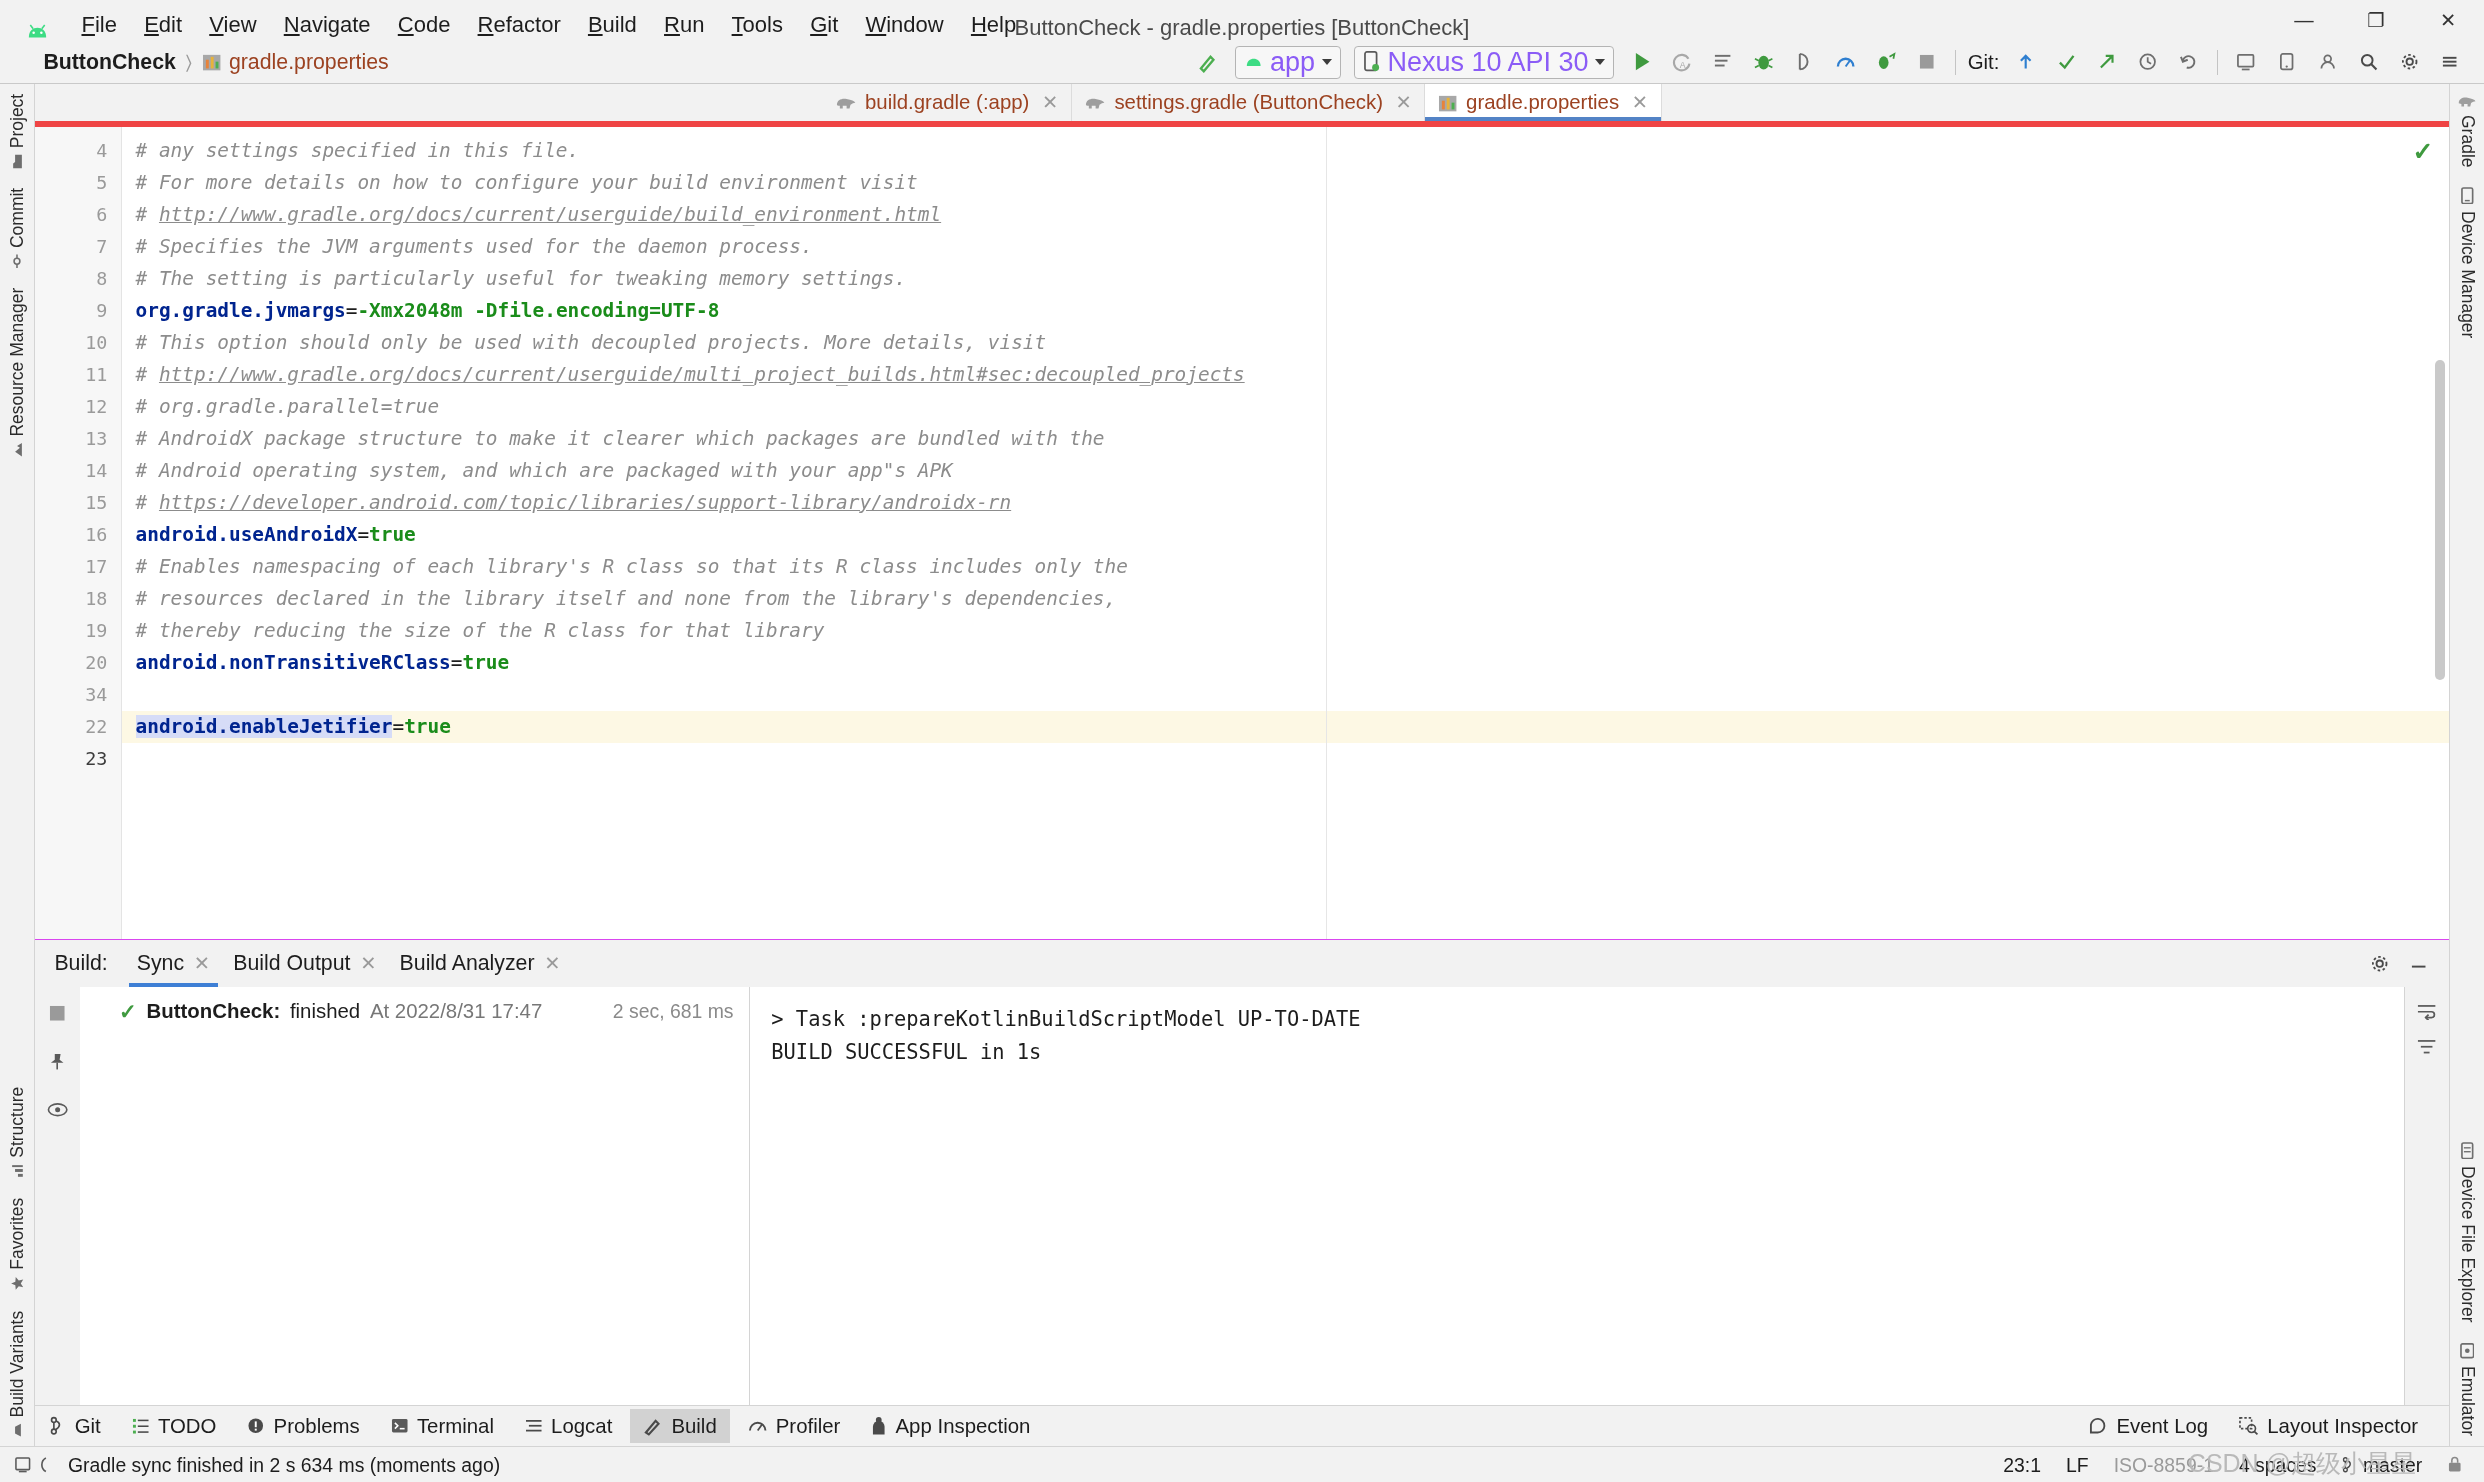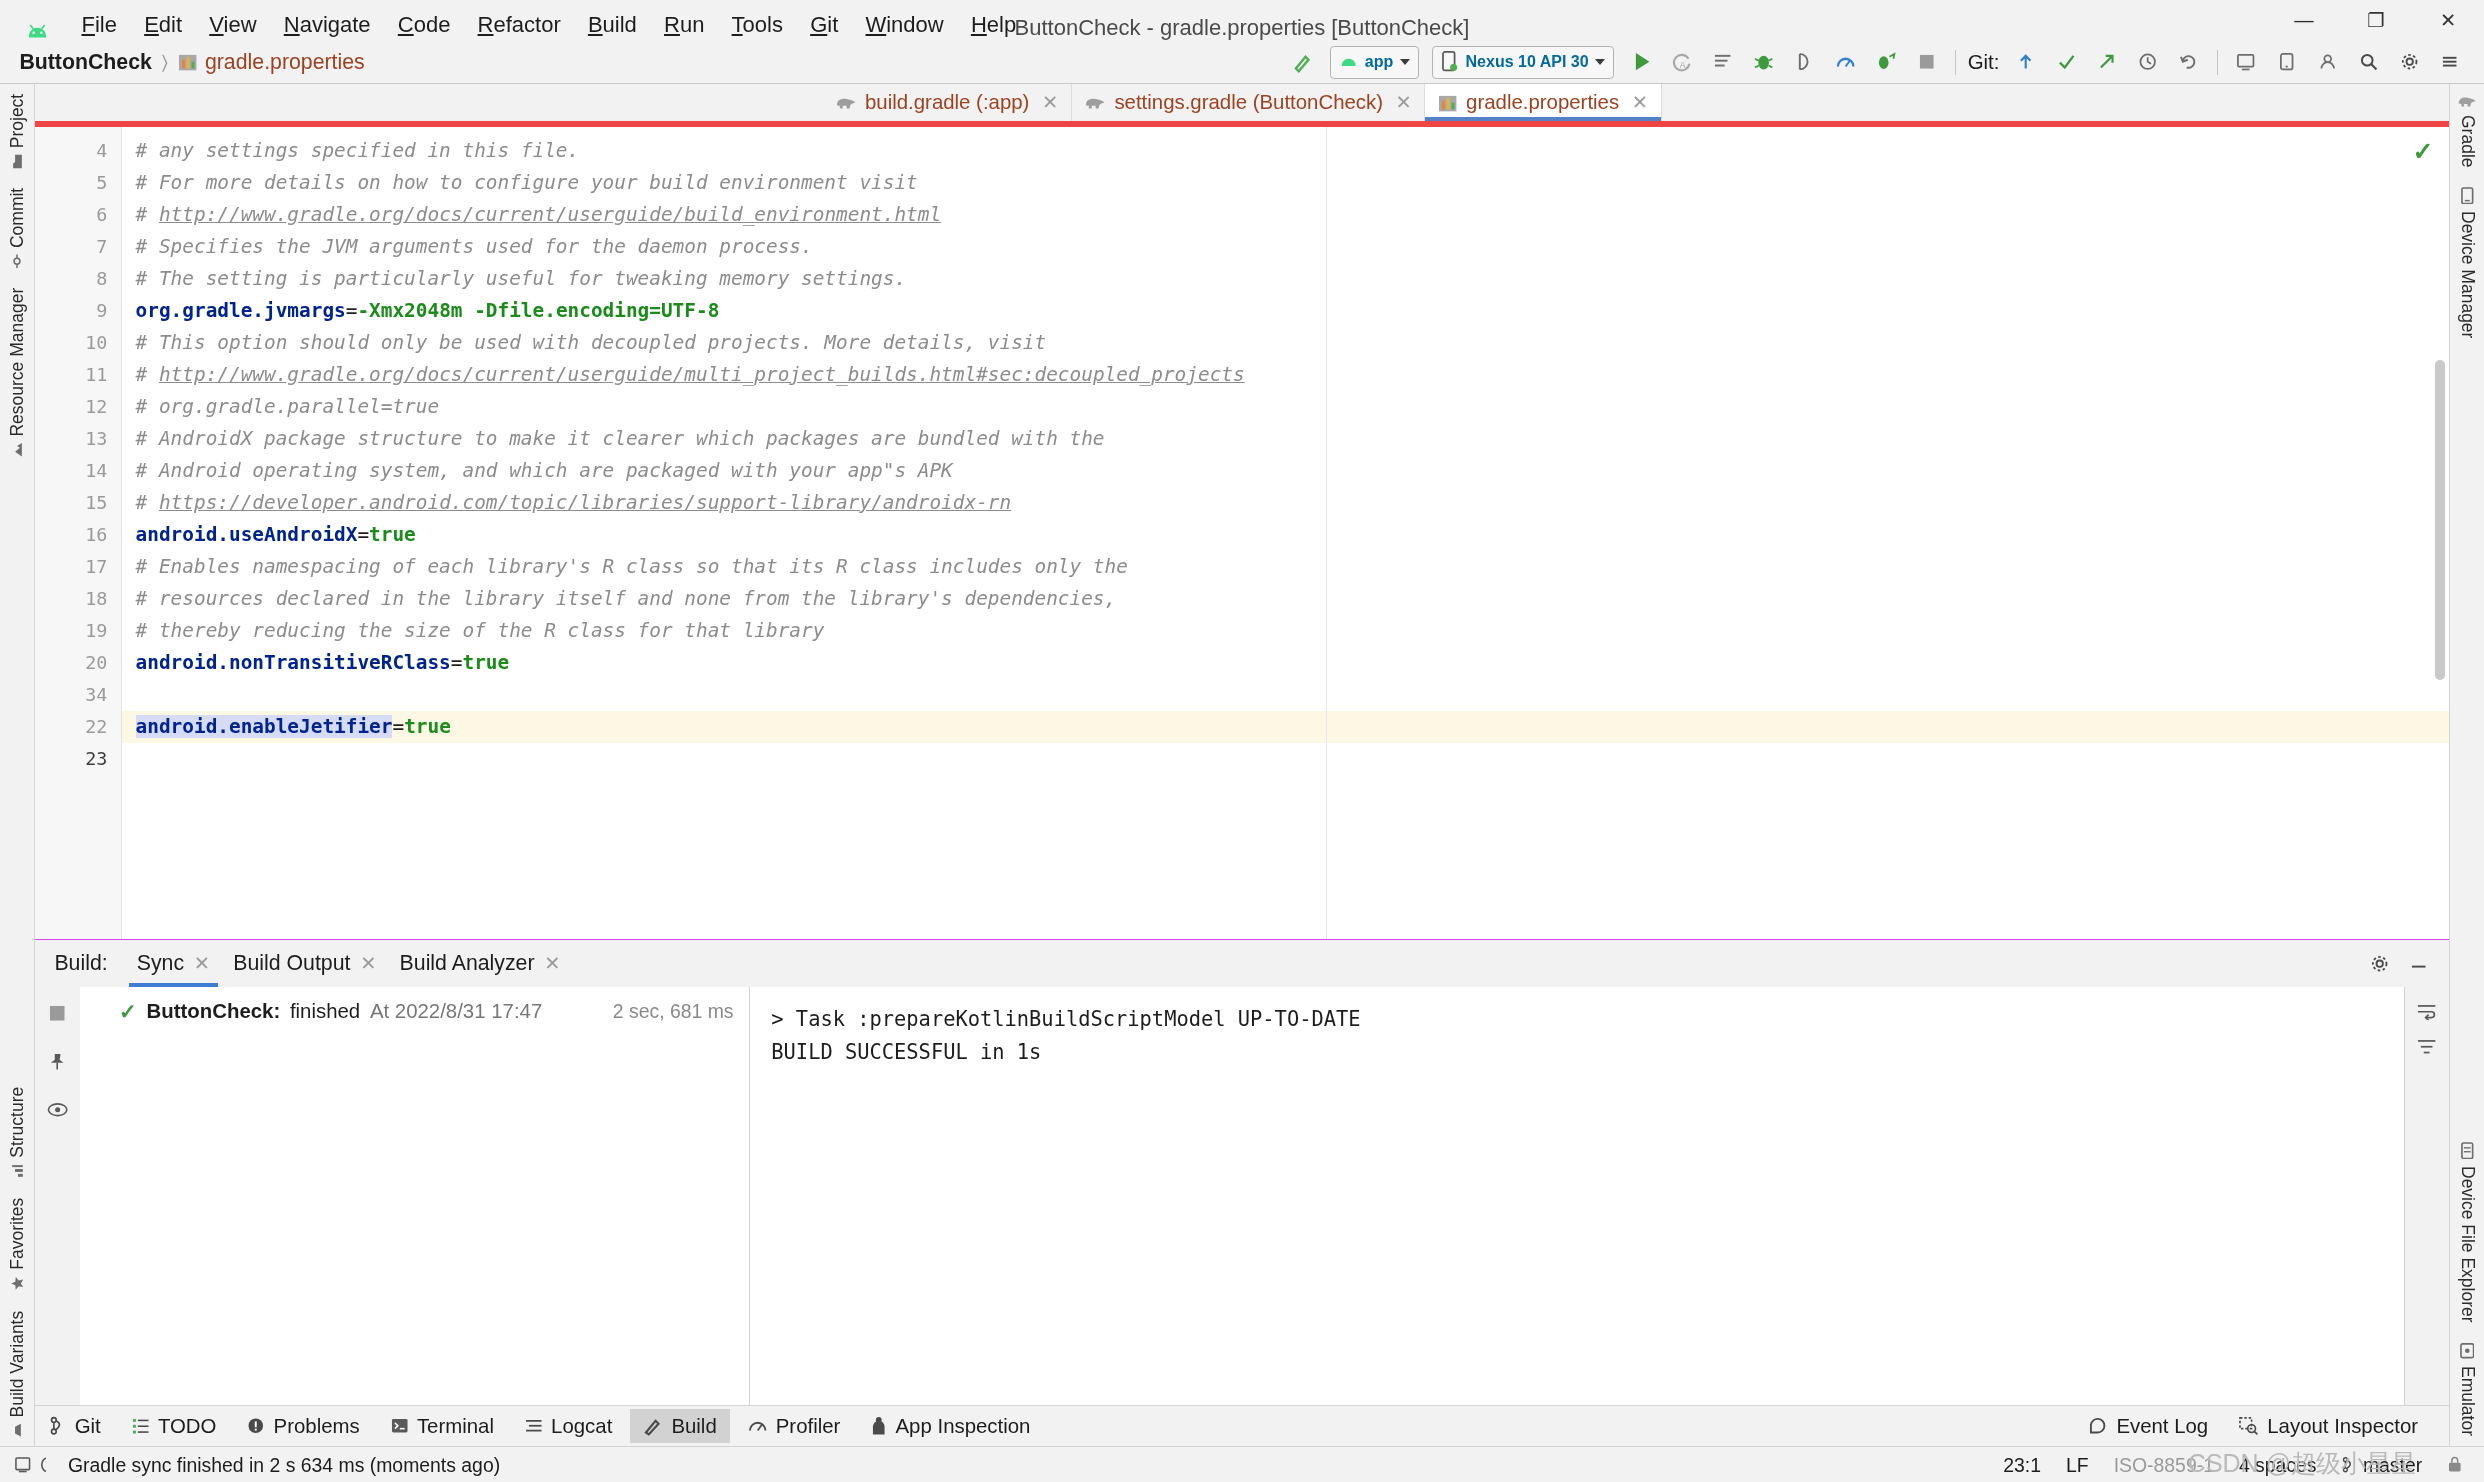--- a/index.html
+++ b/index.html
@@ -26,35 +26,35 @@
   .win-title {
     position: absolute; left: 0; right: 0; text-align: center;
     font-size: 22px; color: #4a4a4a; pointer-events: none;
   }
   .win-btns { margin-left:auto; display:flex; height:100%; }
   .win-btn { width: 72px; display:flex; align-items:center; justify-content:center; font-size:19.4px; color:#333;}
 
   
   .toolbar {
     height: 43px; flex: 0 0 43px; display: flex; align-items: center;
-    background: #f2f2f2; border-bottom: 1px solid #c9c9c9;
+    background: #f2f2f2; border-bottom: 1px solid #c9c9c9; padding-left: 24px;
   }
   .crumb { display:flex; align-items:center; margin-left: 19.4px; }
   .crumb-proj { font-size: 21.3px; font-weight: bold; color:#1d1d1d; }
   .crumb-sep { color:#9b9b9b; margin: 0 9.7px; font-size: 19.4px;}
   .crumb-file { font-size: 21.3px; color: #9c4221; }
   .crumb-ico { margin-right:7.8px; display:flex; }
 
   .tb-right { margin-left:auto; display:flex; align-items:center; padding-right: 13.6px; }
   .tb-btn { width: 37px; height: 37px; display:flex; align-items:center; justify-content:center; margin: 0 1.9px; border-radius:3.9px;}
   .combo {
     height: 33px; border:1px solid #b4b4b4; border-radius:3.9px; background:#f7f7f7;
     display:flex; align-items:center; padding: 0 7.8px; margin: 0 6.8px; gap: 6.8px;
   }
-  .combo-label { font-size: 16px; color:#0369a1; white-space:nowrap;font-weight:bold; }
+  .combo-label { font-size: 27px; color:#8b5cf6; white-space:nowrap; }
   .caret { width:0;height:0;border-left:5.8px solid transparent;border-right:5.8px solid transparent;border-top:6.8px solid #3c3c3c;}
   .tb-sep { width:1px; height:25px; background:#c4c4c4; margin: 0 7.8px; }
   .git-label { font-size: 20.4px; color:#1d1d1d; margin: 0 5.8px 0 3.9px;}
 
   
   .body { flex: 1 1 auto; display:flex; min-height:0; }
 
   .leftbar, .rightbar {
     width: 35px; flex: 0 0 35px; background:#f2f2f2;
     display:flex; flex-direction:column; align-items:center;

